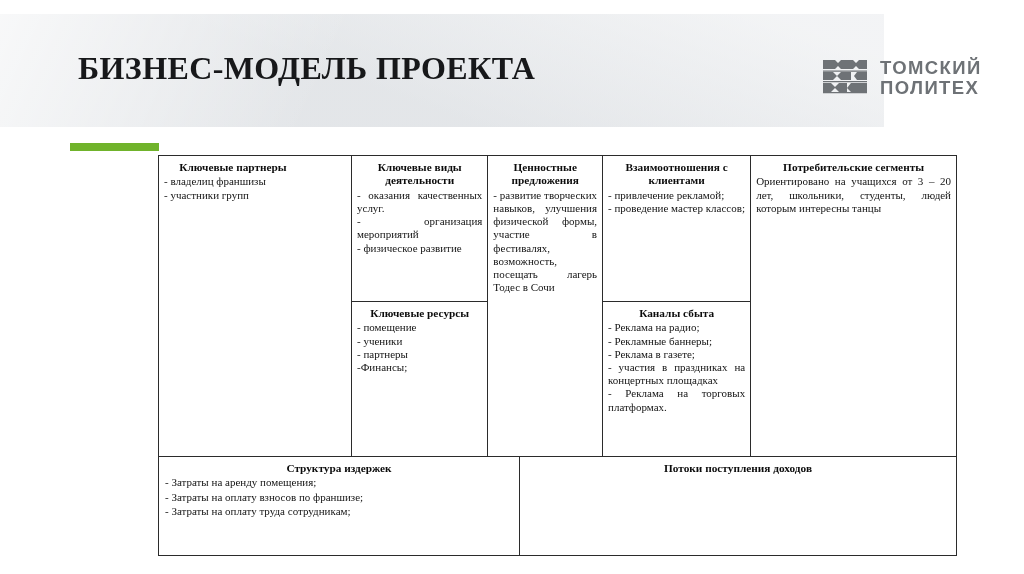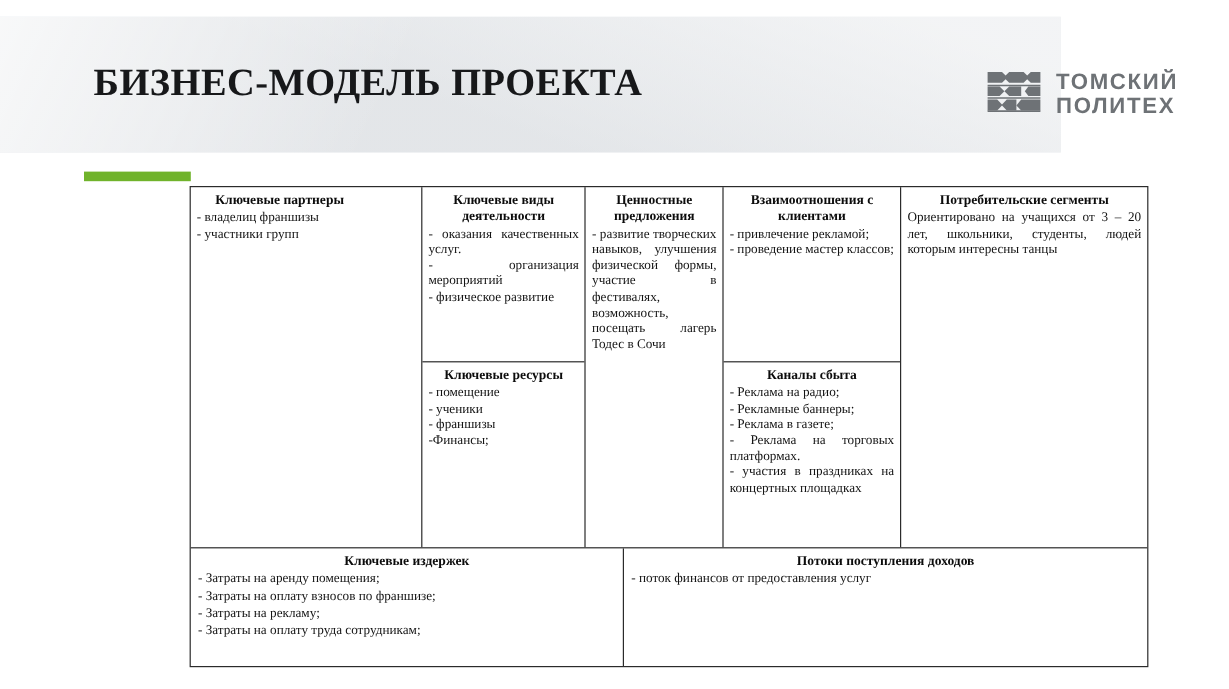--- a/index.html
+++ b/index.html
@@ -218,21 +218,21 @@
           <p>-  оказания  качественных услуг.</p>
           <p>-                  организация мероприятий</p>
           <p>- физическое развитие</p>
         </div>
       </div>
       <div class="cell cell-lower-split">
         <div class="block-title">Ключевые ресурсы</div>
         <div class="block-body left">
           <p>- помещение</p>
           <p>- ученики</p>
-          <p>- франшизы</p>
+          <p>- партнеры</p>
           <p>-Финансы;</p>
         </div>
       </div>
     </div>
 
     <div class="col col-value">
       <div class="cell cell-full">
         <div class="block-title">Ценностные предложения</div>
         <div class="block-body justify">
           <p>-  развитие  творческих навыков,      улучшения физической      формы, участие  в  фестивалях, возможность,  посещать лагерь Тодес в Сочи</p>
@@ -247,51 +247,47 @@
           <p>- привлечение рекламой;</p>
           <p>- проведение мастер классов;</p>
         </div>
       </div>
       <div class="cell cell-lower-split">
         <div class="block-title">Каналы сбыта</div>
         <div class="block-body justify">
           <p>- Реклама на радио;</p>
           <p>- Рекламные баннеры;</p>
           <p>- Реклама в газете;</p>
+          <p>-  участия  в  праздниках  на концертных площадках</p>
           <p>-     Реклама     на     торговых платформах.</p>
-          <p>-  участия  в  праздниках  на концертных площадках</p>
         </div>
       </div>
     </div>
 
     <div class="col col-segments">
       <div class="cell cell-full">
         <div class="block-title">Потребительские сегменты</div>
         <div class="block-body justify">
           <p>Ориентировано на  учащихся от 3 – 20 лет, школьники, студенты, людей     которым     интересны танцы</p>
         </div>
       </div>
     </div>
 
   </div>
 
   <div class="row-bottom">
 
     <div class="bcol bcol-costs">
-      <div class="block-title">Ключевые издержек</div>
+      <div class="block-title">Структура издержек</div>
       <div class="block-body left">
         <p> - Затраты на аренду помещения;</p>
         <p>- Затраты на оплату взносов по франшизе;</p>
-        <p>- Затраты на рекламу;</p>
         <p>- Затраты на оплату труда сотрудникам;</p>
       </div>
     </div>
 
     <div class="bcol bcol-revenues">
       <div class="block-title">Потоки поступления доходов</div>
-      <div class="block-body left">
-        <p>- поток финансов от предоставления услуг</p>
-      </div>
     </div>
 
   </div>
 
 </div>
 
 </body></html>

